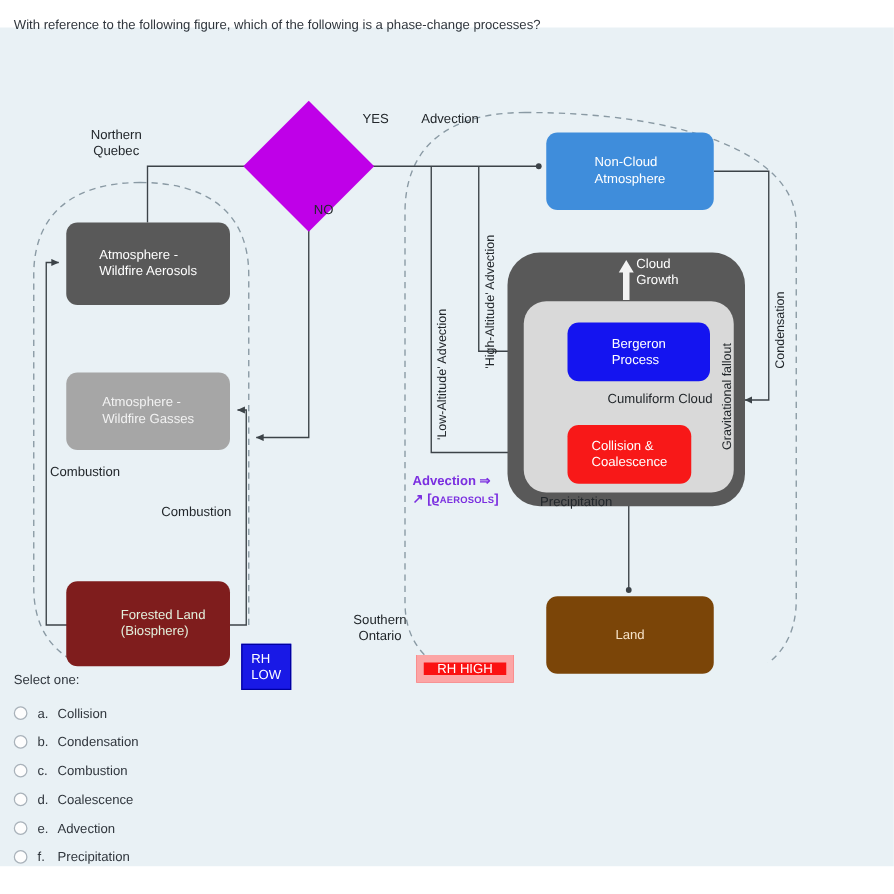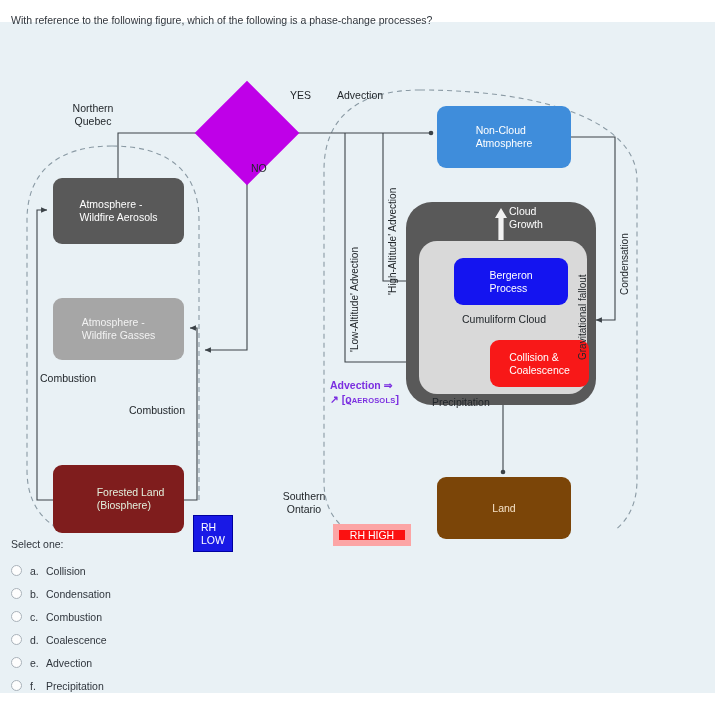--- a/index.html
+++ b/index.html
@@ -35,35 +35,35 @@
   .vlabel{
     position:absolute;color:#22272b;font-size:10px;white-space:nowrap;
     transform-origin:0 0;
   }
   
   #n-aerosols{left:53px;top:148px;width:131px;height:66px;background:#595959;color:#ffffff;font-size:10.5px;}
   #n-gasses{left:53px;top:268px;width:131px;height:62px;background:#a6a6a6;color:#f2f2f2;font-size:10.5px;}
   #n-forest{left:53px;top:435px;width:131px;height:68px;background:#7f1d1d;color:#e3f0dd;font-size:10.5px;padding-left:24px;}
   #n-noncloud{left:437px;top:76px;width:134px;height:62px;background:#3f8ddb;color:#ffffff;font-size:10.5px;}
   #n-bergeron{left:454px;top:228px;width:114px;height:47px;background:#1414f0;color:#ffffff;font-size:10.5px;}
-  #n-collision{left:454px;top:310px;width:99px;height:47px;background:#f81818;color:#ffffff;font-size:10.5px;margin-left:36px;}
+  #n-collision{left:454px;top:310px;width:99px;height:47px;background:#f81818;color:#ffffff;font-size:10.5px;}
   #n-land{left:437px;top:447px;width:134px;height:62px;background:#7b4508;color:#f6e2c8;font-size:10.5px;}
   #n-rhlow{left:193px;top:485px;width:40px;height:37px;background:#1919e6;color:#ffffff;font-size:10.5px;border:1px solid #0000a0;}
   #n-rhhigh{left:333px;top:494px;width:78px;height:22px;background:#fb1111;color:#ffffff;font-size:10.5px;border:6px solid #fca5a5;}
   
   #cloud-outer{
     position:absolute;left:406px;top:172px;width:190px;height:203px;
     background:#595959;border-radius:26px;
   }
   #cloud-inner{
     position:absolute;left:419px;top:211px;width:168px;height:153px;
     background:#d9d9d9;border-radius:18px;
   }
   #cloud-title{
-    position:absolute;left:420px;top:283px;width:168px;text-align:center;
+    position:absolute;left:444px;top:283px;width:168px;text-align:center;
     font-size:10.5px;color:#22272b;
   }
   #cloudgrowth-label{
     position:absolute;left:509px;top:175px;font-size:10.5px;color:#ffffff;
     line-height:1.25;text-align:left;
   }
   
   #diamond{
     position:absolute;left:210px;top:66px;width:74px;height:74px;
     background:#bf00e8;transform:rotate(45deg);

